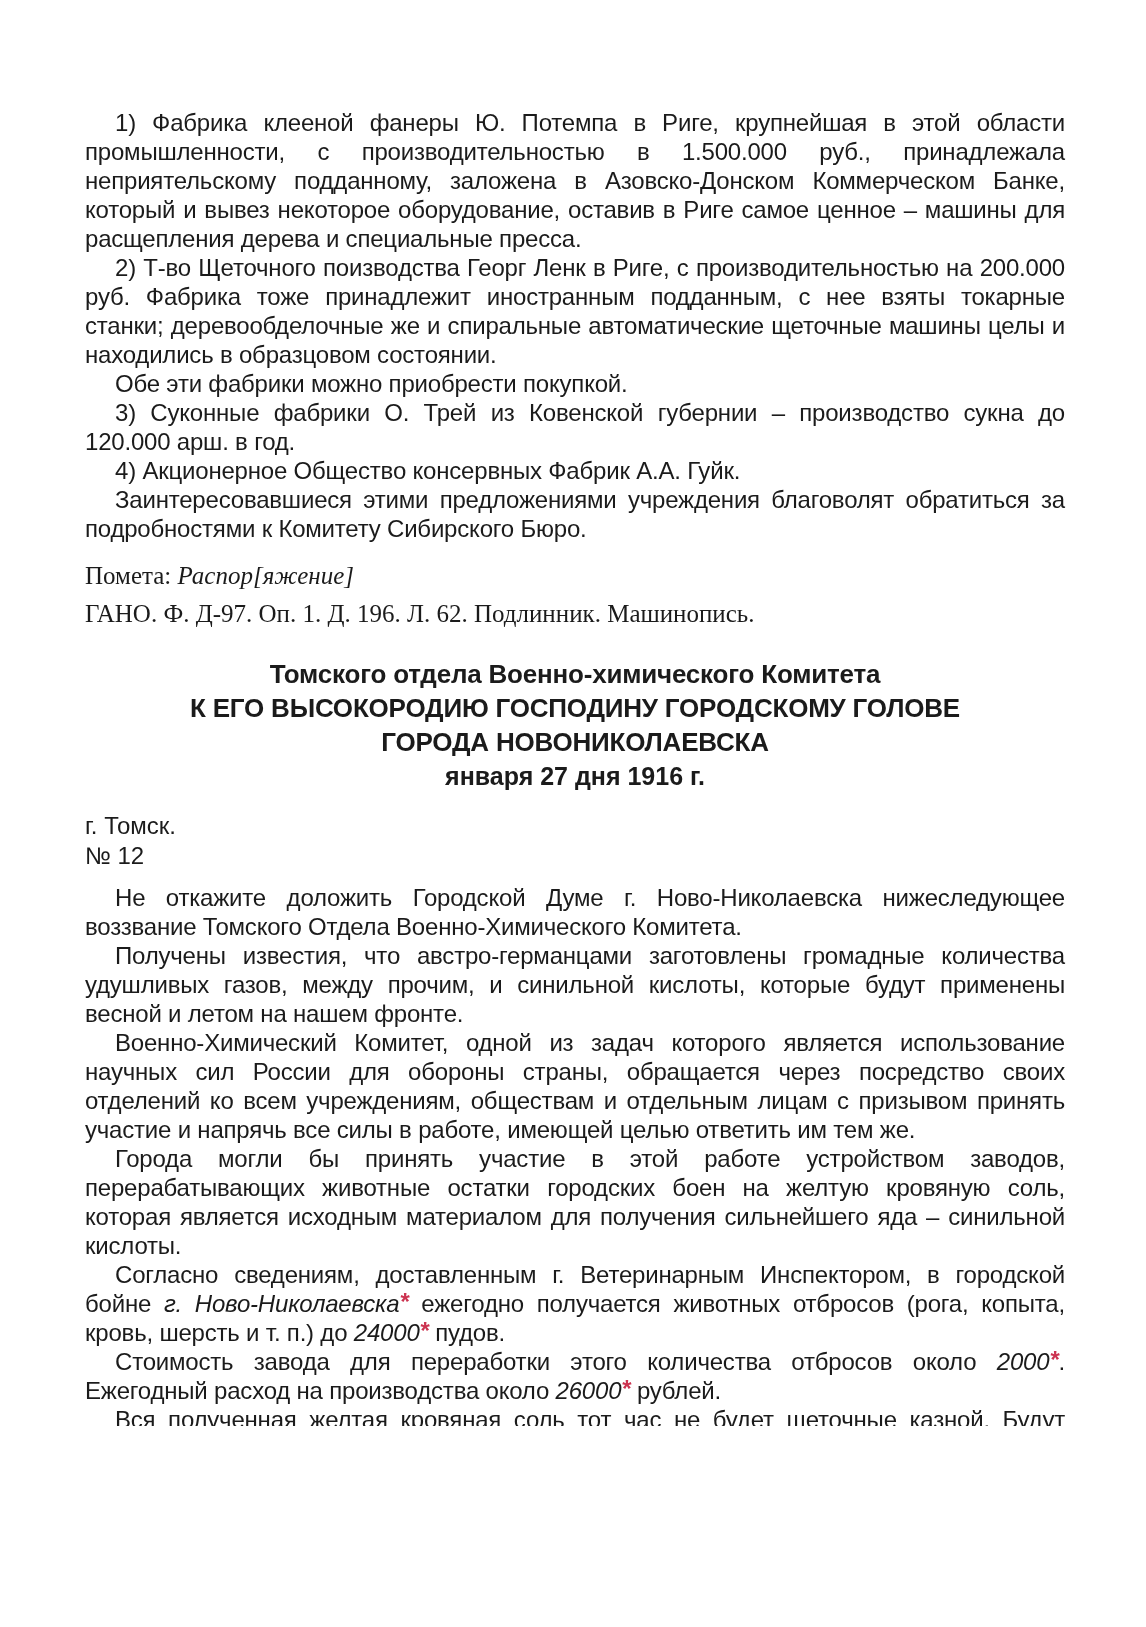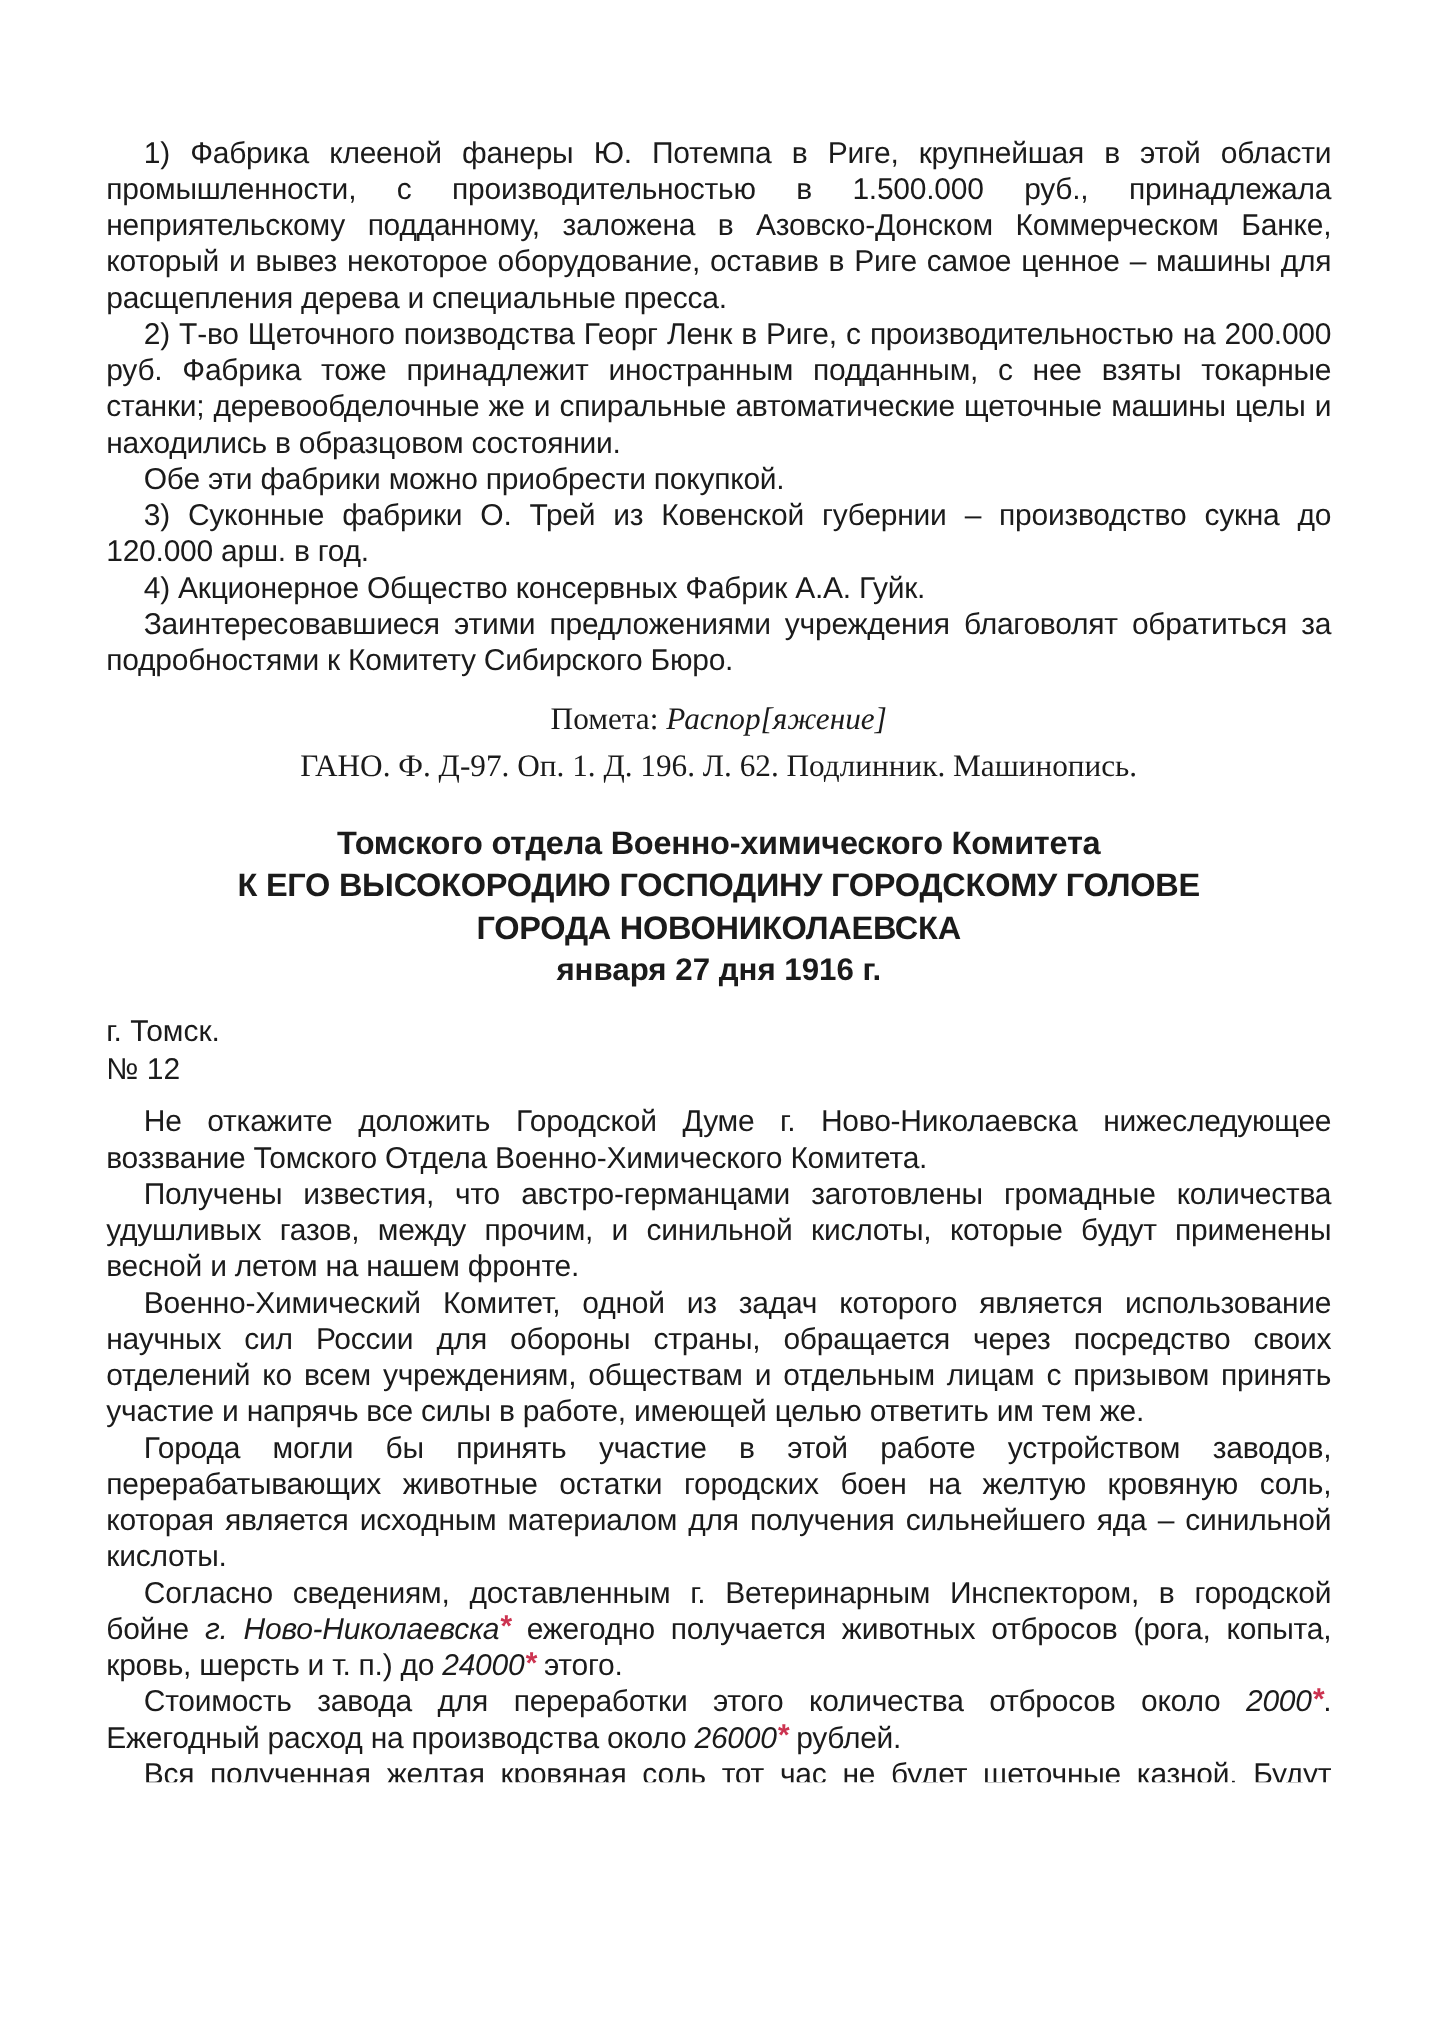--- a/index.html
+++ b/index.html
@@ -39,21 +39,21 @@
     font-style: italic;
     position: relative;
     top: -2px;
   }
   
   .serif-line {
     margin: 0;
     font-family: "Liberation Serif", serif;
     font-size: 25px;
     line-height: 34px;
-    text-align: center;
+    text-align: left;
   }
   .note-line { margin-top: 16px; }
   .archive-line { margin-top: 4px; }
   
   .heading-block { margin-top: 26px; }
   .heading-line {
     margin: 0;
     font-weight: bold;
     font-size: 26px;
     line-height: 34px;
@@ -121,21 +121,21 @@
     </div>
 
     <p class="place-line">г. Томск.</p>
     <p class="number-line">№ 12</p>
 
     <section id="appeal-paragraphs" class="appeal-body">
         <p class="body-para"><span>Не откажите доложить Городской Думе г. Ново-Николаевска нижеследующее воззвание Томского Отдела Военно-Химического Комитета.</span></p>
         <p class="body-para"><span>Получены известия, что австро-германцами заготовлены громадные количества удушливых газов, между прочим, и синильной кислоты, которые будут применены весной и летом на нашем фронте.</span></p>
         <p class="body-para"><span>Военно-Химический Комитет, одной из задач которого является использование научных сил России для обороны страны, обращается через посредство своих отделений ко всем учреждениям, обществам и отдельным лицам с призывом принять участие и напрячь все силы в работе, имеющей целью ответить им тем же.</span></p>
         <p class="body-para"><span>Города могли бы принять участие в этой работе устройством заводов, перерабатывающих животные остатки городских боен на желтую кровяную соль, которая является исходным материалом для получения сильнейшего яда – синильной кислоты.</span></p>
-        <p class="body-para"><span>Согласно сведениям, доставленным г. Ветеринарным Инспектором, в городской бойне </span><span class="italic">г. Ново-Николаевска</span><span class="asterisk">*</span><span> ежегодно получается животных отбросов (рога, копыта, кровь, шерсть и т. п.) до </span><span class="italic">24000</span><span class="asterisk">*</span><span> этого.</span></p>
+        <p class="body-para"><span>Согласно сведениям, доставленным г. Ветеринарным Инспектором, в городской бойне </span><span class="italic">г. Ново-Николаевска</span><span class="asterisk">*</span><span> ежегодно получается животных отбросов (рога, копыта, кровь, шерсть и т. п.) до </span><span class="italic">24000</span><span class="asterisk">*</span><span> пудов.</span></p>
         <p class="body-para"><span>Стоимость завода для переработки этого количества отбросов около </span><span class="italic">2000</span><span class="asterisk">*</span><span>. Ежегодный расход на производства около </span><span class="italic">26000</span><span class="asterisk">*</span><span> рублей.</span></p>
         <p class="body-para"><span>Вся полученная желтая кровяная соль тот час не будет щеточные казной. Будут приняты все меры к тому, чтобы были немедленно доставлены необходимые для производства поташ и железо. Будут присланы чертежи, а также командированы по возможности лица, которые могли бы наладить и пустить в ход производство.</span></p>
       </section>
   </div>
 
   <div class="page-footer">
     <span class="page-number">457</span>
   </div>
 </div>
 

